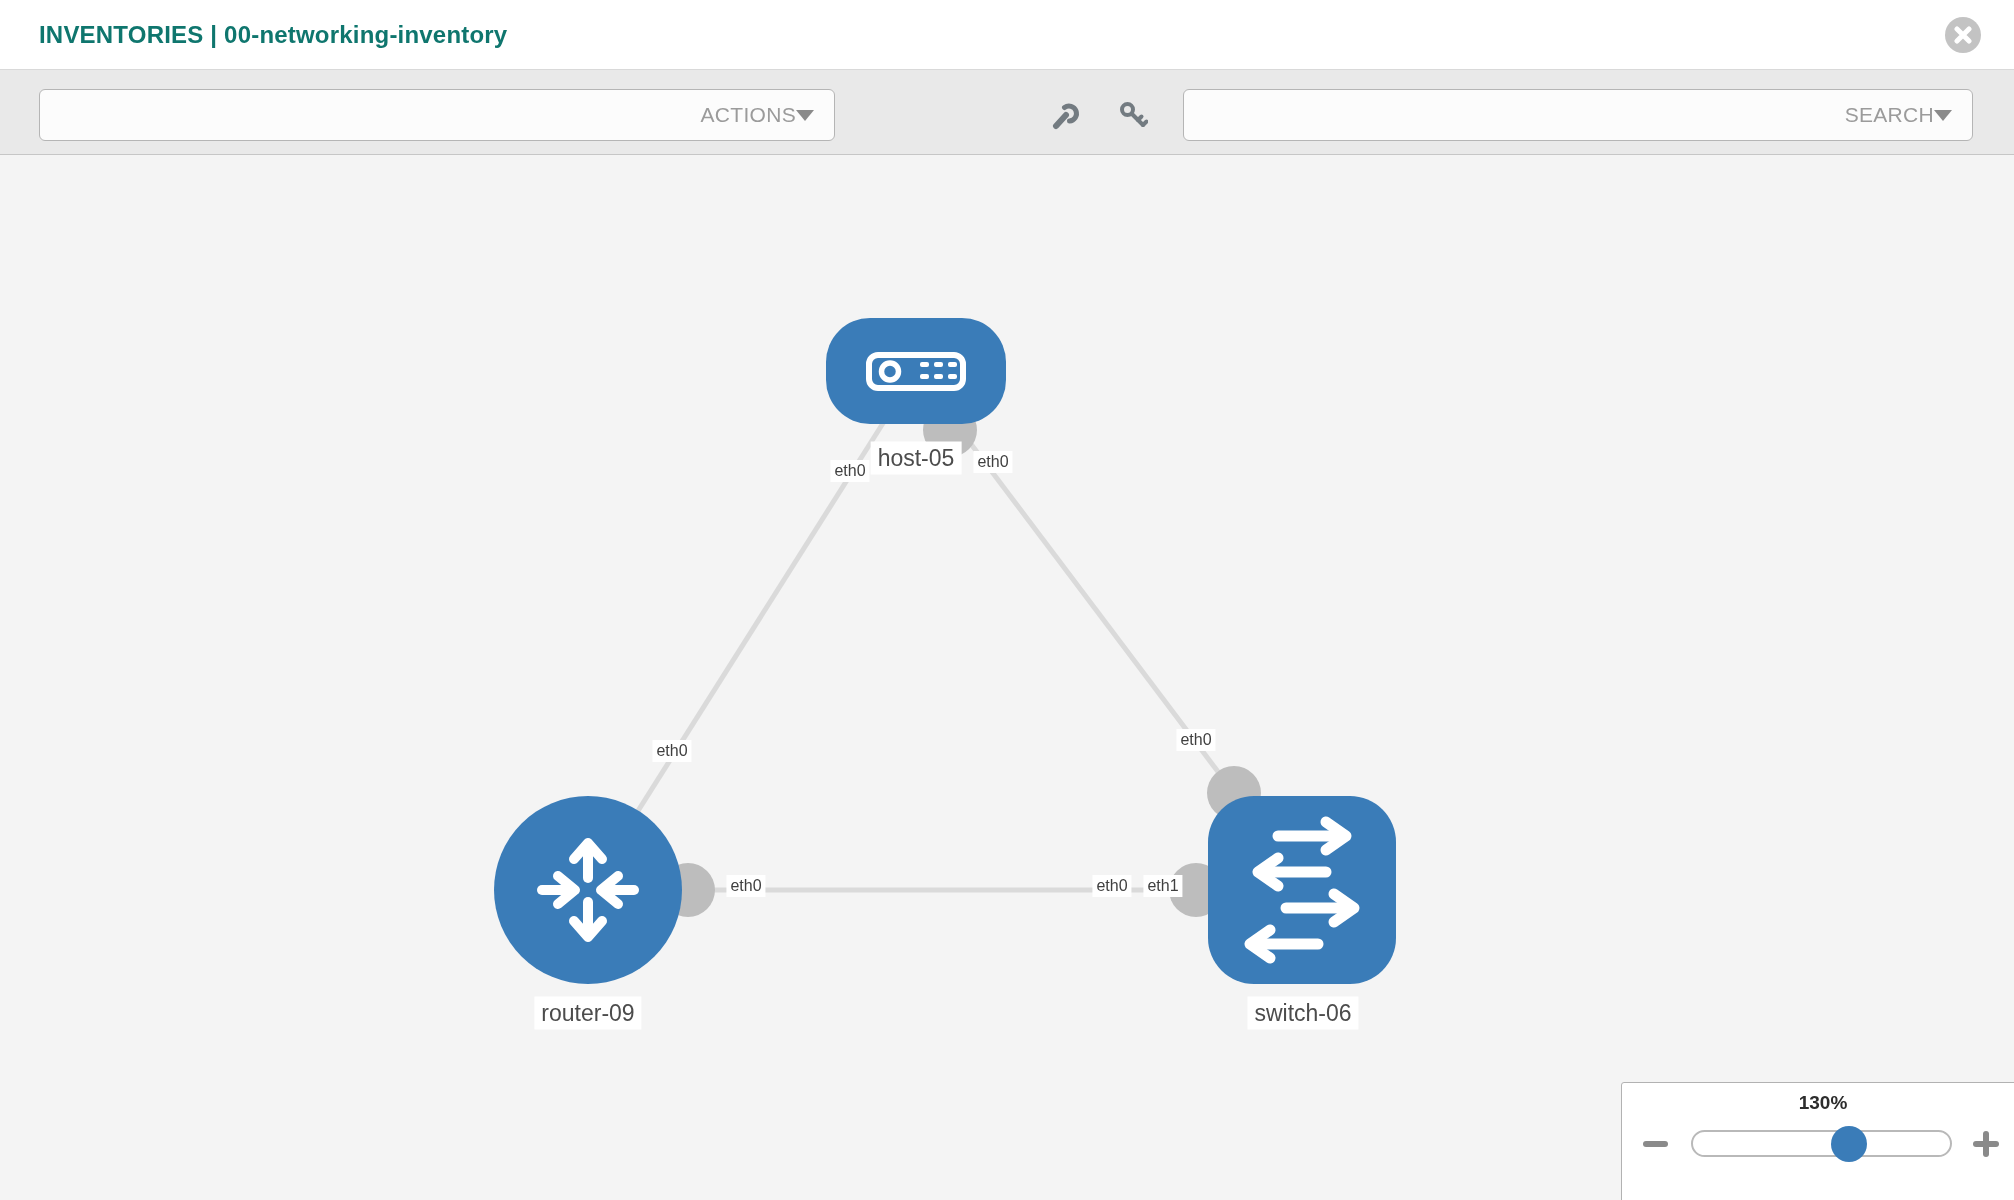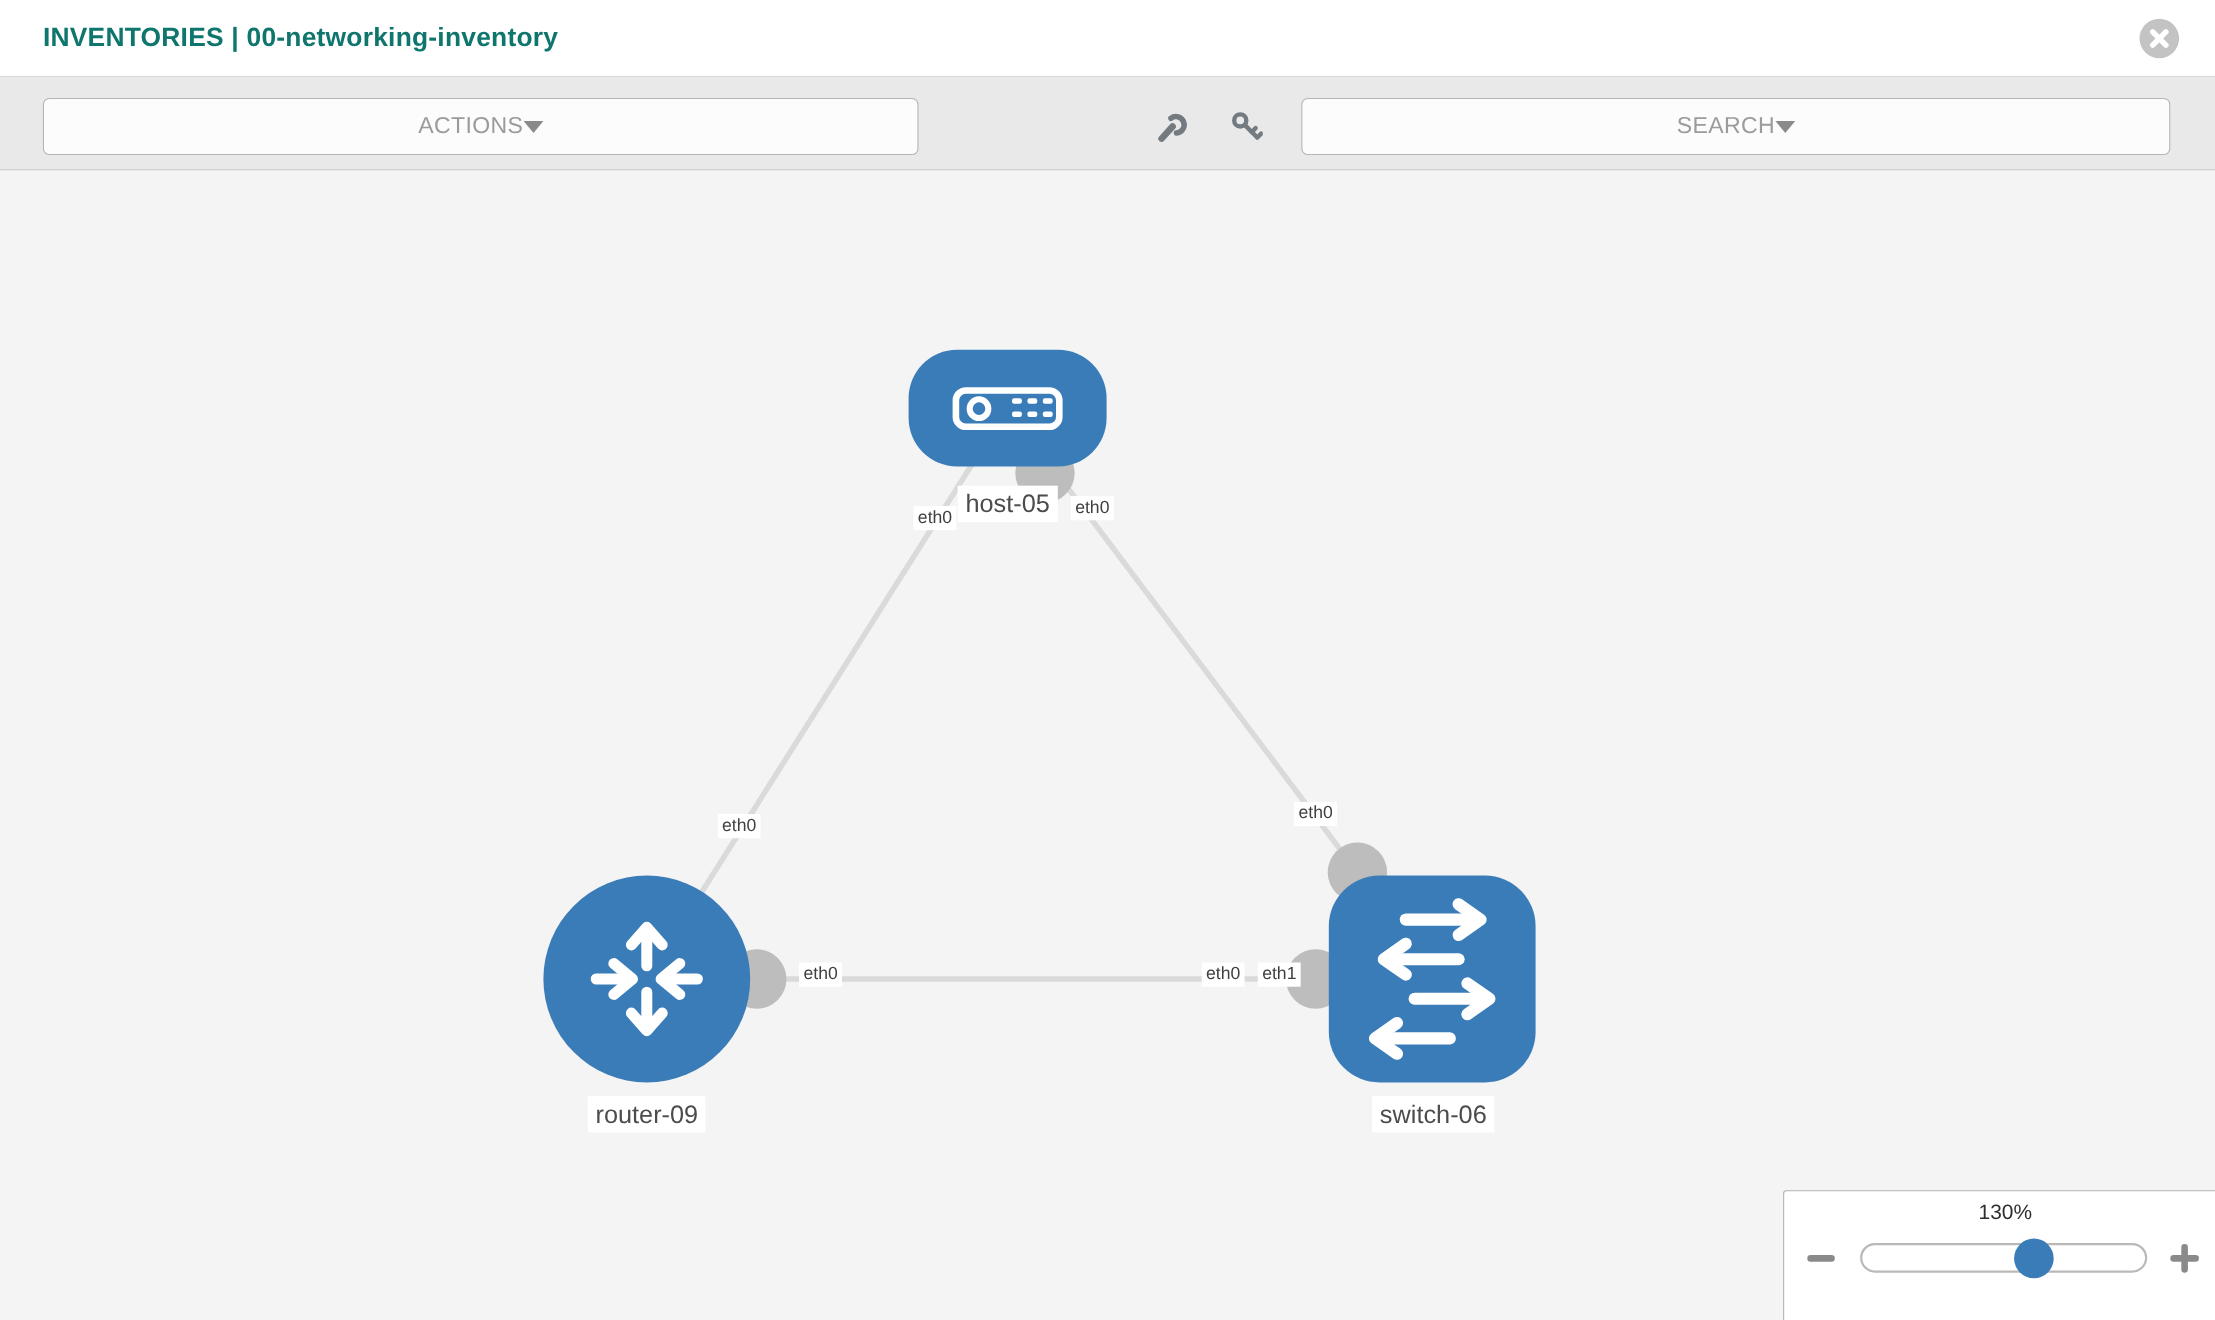--- a/index.html
+++ b/index.html
@@ -21,21 +21,21 @@
     background:#c3c3c3;display:flex;align-items:center;justify-content:center;cursor:pointer;
   }
   
   .toolbar{
     position:absolute;left:0;top:70px;width:2014px;height:85px;
     background:#e9e9e9;border-bottom:1px solid #c6c6c6;box-sizing:border-box;
   }
   .dd{
     position:absolute;top:19px;height:52px;background:#fcfcfc;
     border:1px solid #b5b5b5;border-radius:6px;box-sizing:border-box;
-    display:flex;align-items:center;justify-content:center;
+    display:flex;align-items:center;justify-content:flex-end;
     padding:0 20px;cursor:pointer;
   }
   .dd-label{font-size:21px;color:#9b9b9b;letter-spacing:.3px;}
   .caret{
     width:0;height:0;border-left:9px solid transparent;border-right:9px solid transparent;
     border-top:11px solid #8a8a8a;
   }
   .tool-icon-btn{position:absolute;top:30px;width:30px;height:30px;cursor:pointer;}
   
   .canvas{
@@ -53,21 +53,21 @@
     padding:2px 4px;white-space:nowrap;z-index:5;
   }
   .if-label.over{z-index:6;}
   
   .zoom-panel{
     position:absolute;left:1621px;top:1082px;width:500px;height:200px;
     background:#ffffff;border:1px solid #b2b2b2;border-radius:3px;box-sizing:border-box;
   }
   .zoom-level{
     position:absolute;left:201px;top:9px;transform:translateX(-50%);
-    font-size:19px;color:#2d2d2d;
+    font-size:19px;color:#2d2d2d;font-weight:bold;
   }
   .zoom-out{position:absolute;left:21px;top:58px;width:25px;height:6px;background:#8a8a8a;border-radius:3px;cursor:pointer;}
   .zoom-track{
     position:absolute;left:69px;top:47px;width:261px;height:27px;background:#ffffff;
     border:2px solid #b9b9b9;border-radius:15px;box-sizing:border-box;cursor:pointer;
   }
   .zoom-handle{
     position:absolute;left:209px;top:43px;width:36px;height:36px;border-radius:50%;
     background:#3a7cb8;cursor:grab;
   }

